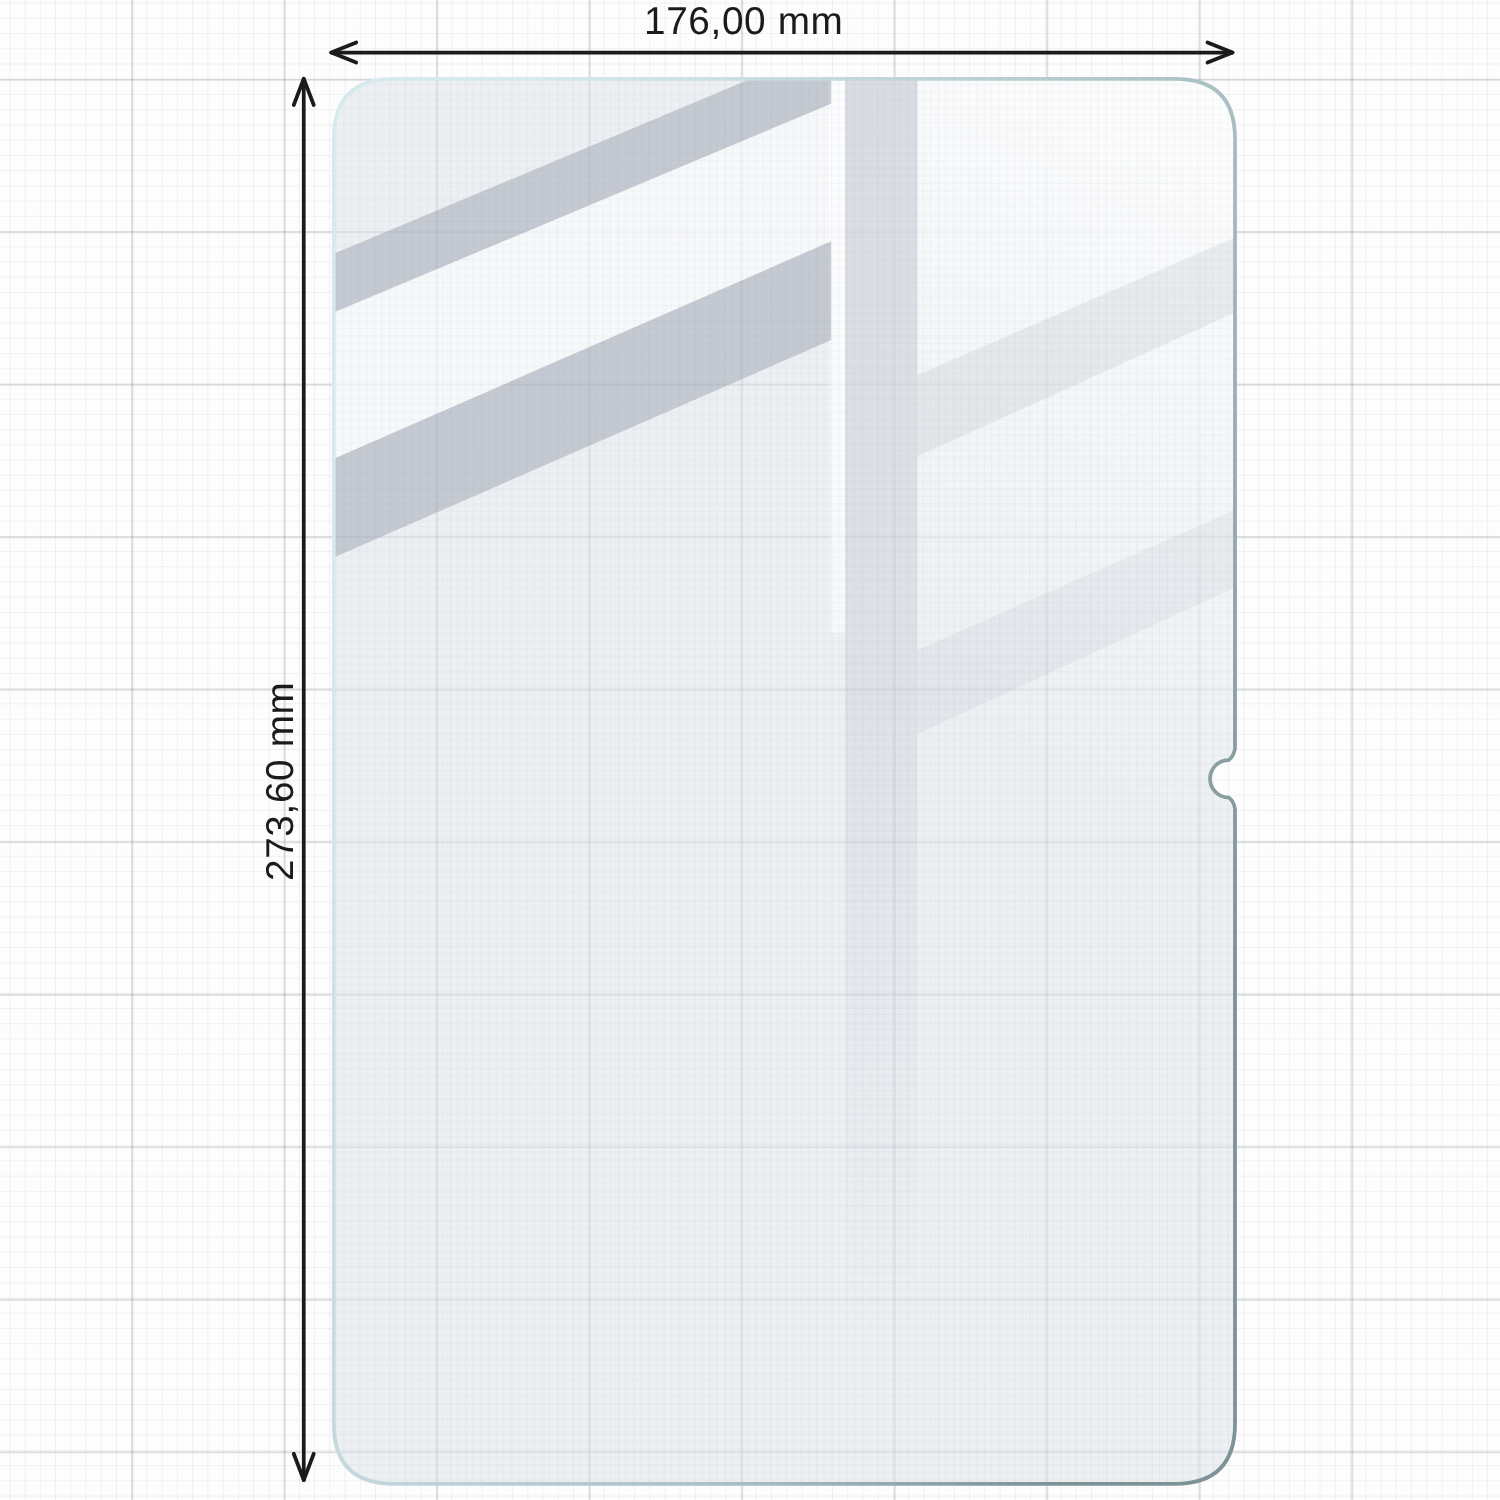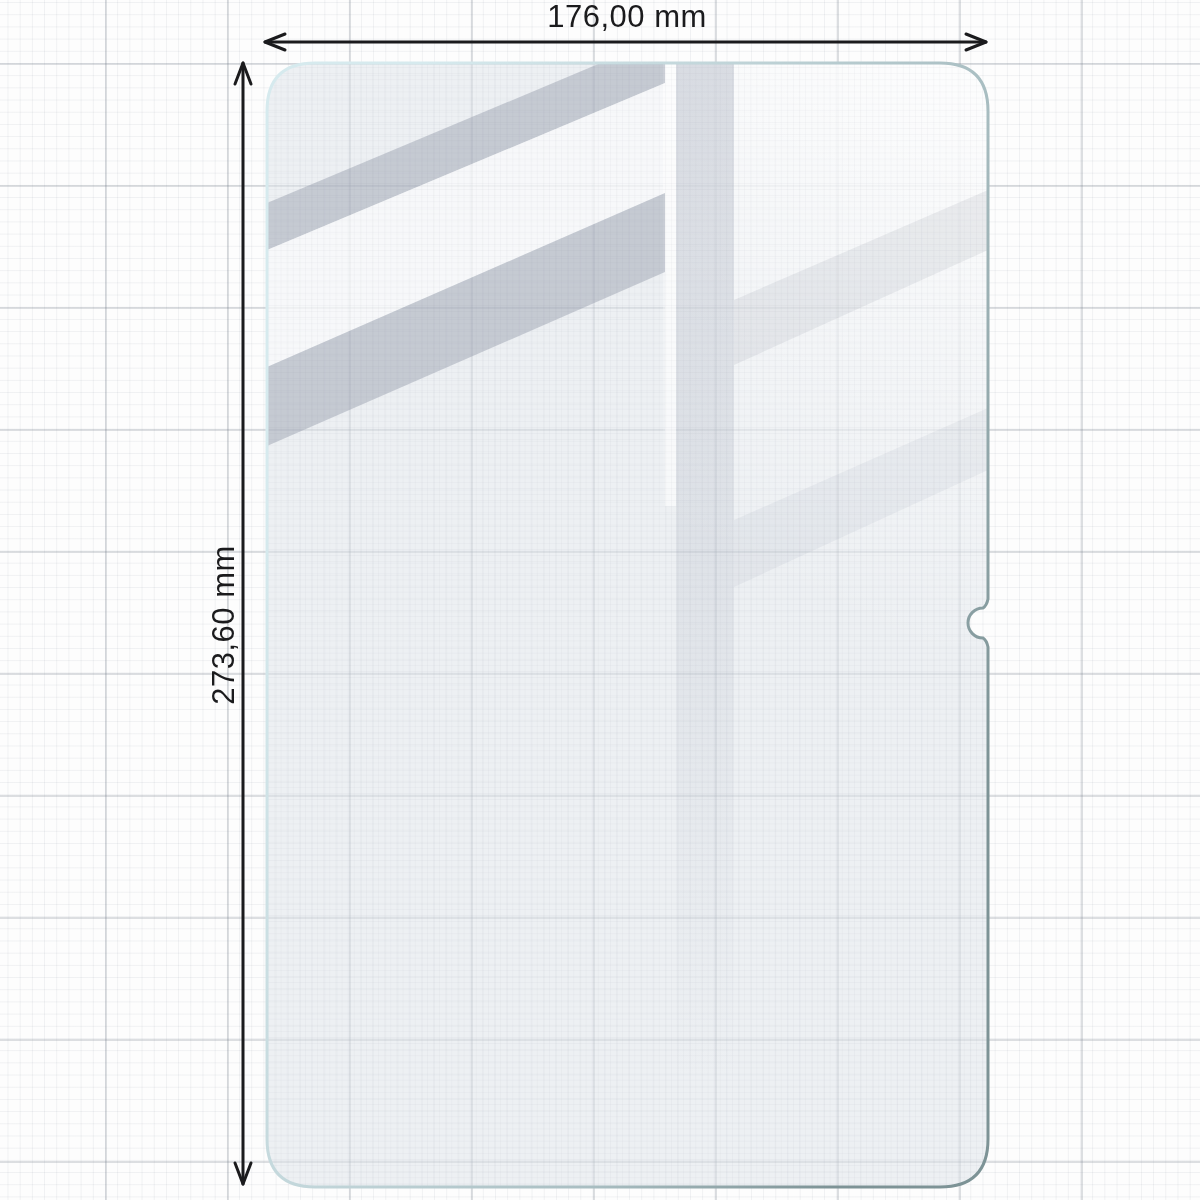--- a/index.html
+++ b/index.html
@@ -38,21 +38,21 @@
   .s-mid1{stop-color:#c2d6da;}
   .s-mid2{stop-color:var(--glass_border_mid);}
   .s-dark{stop-color:var(--glass_border_dark);}
   .stripe{fill:var(--reflection_gray);}
   .gap-white{fill:var(--reflection_white);}
   .dim{stroke:var(--dimension_line);stroke-width:3;fill:none;stroke-linecap:round;stroke-linejoin:round;}
   .dim-label{
     position:absolute;color:var(--dimension_line);
     font-size:31px;font-weight:500;letter-spacing:0.5px;white-space:nowrap;
   }
-  .dim-label-width{left:627px;top:17px;transform:translate(-50%,-50%);}
+  .dim-label-width{left:595px;top:17px;transform:translate(-50%,-50%);}
   .dim-label-height{left:224px;top:625px;transform:translate(-50%,-50%) rotate(-90deg);}
 </style>
 </head>
 <body>
 
 <div class="grid-bg"></div>
 
 <svg class="scene" viewBox="0 0 1200 1200">
   <defs>
     <linearGradient id="borderGrad" gradientUnits="userSpaceOnUse" x1="267" y1="500" x2="988" y2="760">

